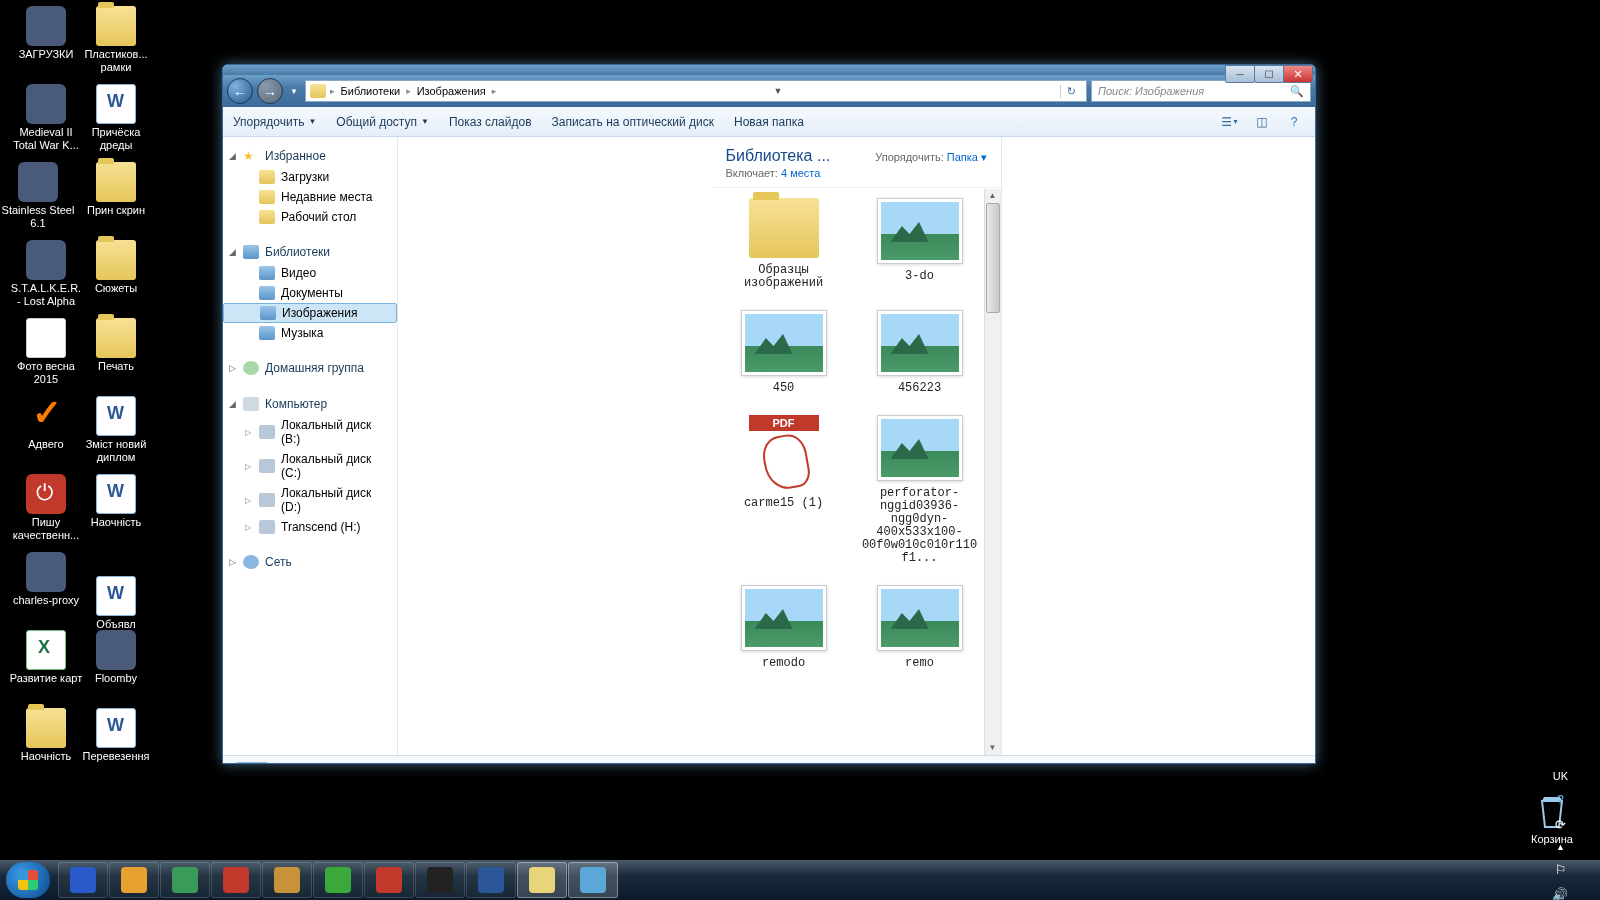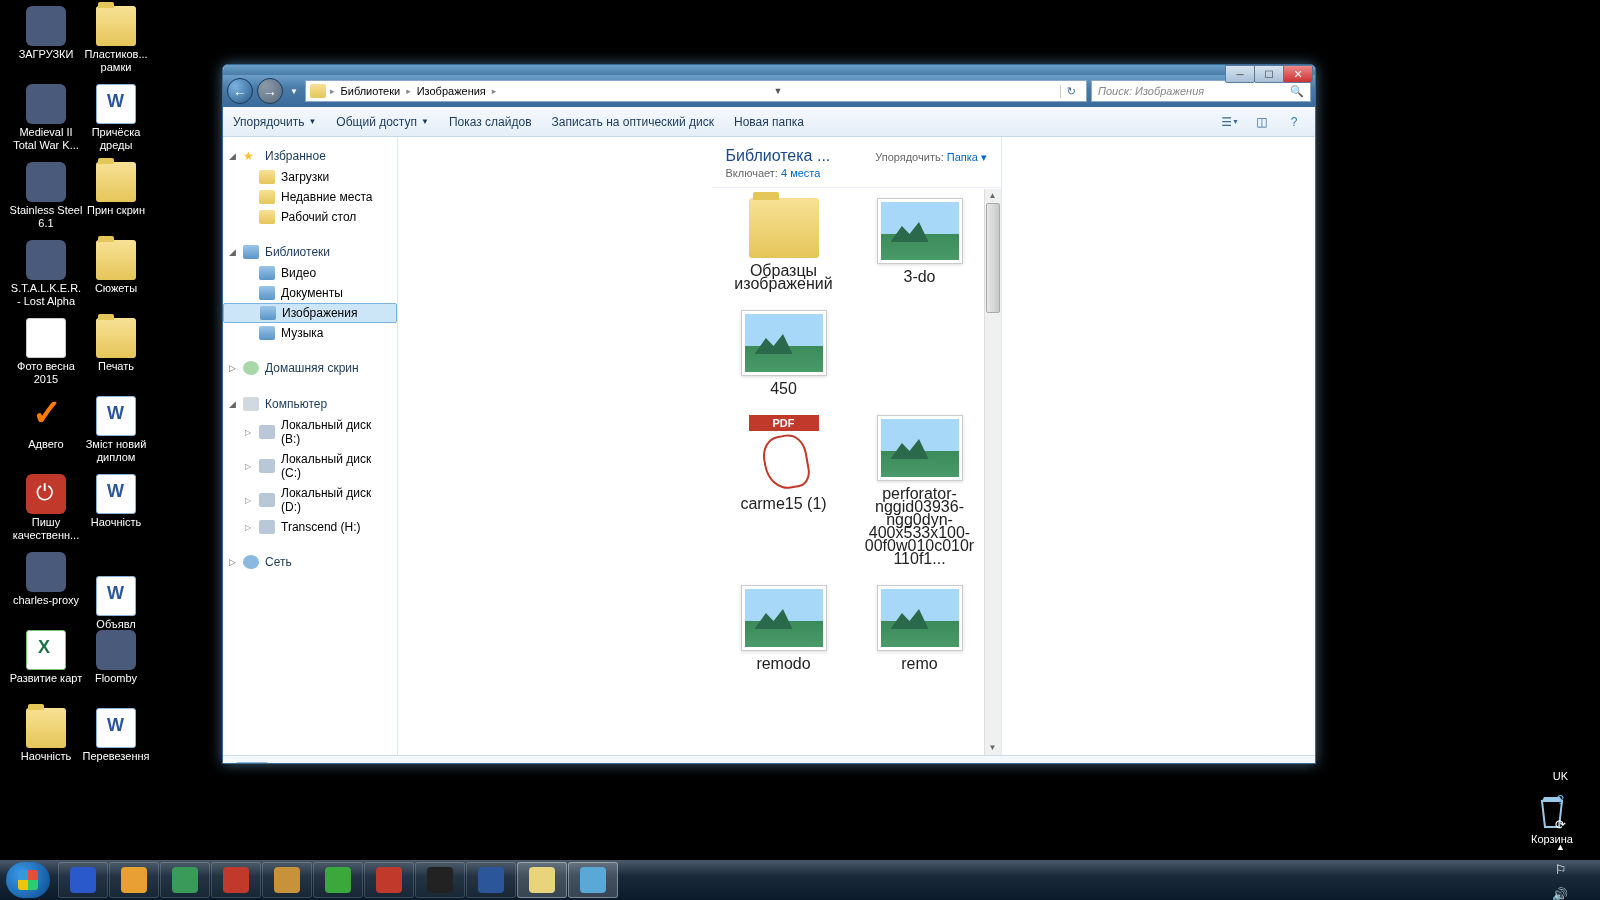--- a/index.html
+++ b/index.html
@@ -83,21 +83,21 @@
 .fitem { width: 116px; text-align: center; cursor: pointer; }
 .thumb { width: 86px; height: 66px; margin: 0 auto 6px; background: #fff; border: 1px solid #ccc; padding: 3px; box-shadow: 0 1px 3px rgba(0, 0, 0, 0.15); }
 .thumb.folder { border: none; box-shadow: none; background: none; width: 70px; height: 60px; position: relative; }
 .thumb.folder::before { content: ""; position: absolute; inset: 0; background: linear-gradient(#f8e196, #e5c659); border-radius: 3px; }
 .thumb.folder::after { content: ""; position: absolute; top: -6px; left: 4px; width: 26px; height: 8px; background: #e5c659; border-radius: 2px 2px 0 0; }
 .thumb.pdf { border: none; box-shadow: none; background: none; width: 70px; height: 76px; position: relative; }
 .thumb.pdf::before { content: "PDF"; position: absolute; top: 0; left: 0; right: 0; background: #c0392b; color: #fff; font-size: 11px; font-weight: bold; padding: 2px 0; }
 .thumb.pdf::after { content: ""; position: absolute; top: 20px; left: 15px; width: 40px; height: 50px; border: 2px solid #c0392b; border-radius: 40% 40% 30% 50%; transform: rotate(-10deg); }
 .thumb.img .pic { width: 100%; height: 100%; background: linear-gradient(#a8d8f8 0%, #a8d8f8 55%, #3a8a5a 55%, #4a9a6a 100%); position: relative; }
 .thumb.img .pic::after { content: ""; position: absolute; bottom: 18px; left: 10px; width: 38px; height: 20px; background: #2a6a4a; clip-path: polygon(0 100%, 30% 20%, 50% 60%, 75% 0, 100% 100%); }
-.fname { font-size: 16px; color: #222; line-height: 13px; word-wrap: break-word; }
+.fname { font-size: 12px; color: #222; line-height: 13px; word-wrap: break-word; font-family: Liberation Mono, monospace; }
 .vscroll { position: absolute; right: 0; top: 52px; width: 17px; bottom: 0; background: #f0f0f0; border-left: 1px solid #ddd; }
 .vscroll .th { position: absolute; top: 14px; left: 1px; right: 1px; height: 110px; background: linear-gradient(90deg, #e8e8e8, #c8c8c8); border: 1px solid #aaa; border-radius: 2px; }
 .vscroll .ar { height: 14px; text-align: center; font-size: 8px; color: #666; line-height: 14px; }
 .vscroll .ar.bot { position: absolute; bottom: 0; left: 0; right: 0; }
 
 .preview { flex: 1; display: flex; align-items: center; justify-content: center; color: #888; font-size: 12px; }
 
 .statusbar { height: 40px; background: linear-gradient(#f5f9fd, #e4eef8); border-top: 1px solid #d0dce8; display: flex; align-items: center; padding: 0 12px; gap: 12px; font-size: 12px; color: #444; }
 .statusbar .ic { width: 34px; height: 28px; background: linear-gradient(#c8e0f0, #8ab8d8); border: 1px solid #8ab8d8; border-radius: 3px; }
 
@@ -119,21 +119,21 @@
 <div class="desktop">
   <div id="desk-col1">
       <div class="di" style="left: 8px; top: 6px;">
         <div class="ic app"></div>
         <div class="lbl">ЗАГРУЗКИ</div>
       </div>
       <div class="di" style="left: 8px; top: 84px;">
         <div class="ic app"></div>
         <div class="lbl">Medieval II Total War K...</div>
       </div>
-      <div class="di" style="left: 8px; top: 162px;">
+      <div class="di" style="left: 0; top: 162px;">
         <div class="ic app"></div>
         <div class="lbl">Stainless Steel 6.1</div>
       </div>
       <div class="di" style="left: 8px; top: 240px;">
         <div class="ic app"></div>
         <div class="lbl">S.T.A.L.K.E.R. - Lost Alpha</div>
       </div>
       <div class="di" style="left: 8px; top: 318px;">
         <div class="ic img"></div>
         <div class="lbl">Фото весна 2015</div>
@@ -308,21 +308,21 @@
             <div class="sbitem">
               <span class="sbic lib"></span>
               <span>Музыка</span>
             </div>
           </div>
       </div>
       <div class="sbgroup">
         <div class="sbhead">
             <span class="tri">▷</span>
             <span class="sbic grp"></span>
-            <span>Домашняя скрин</span>
+            <span>Домашняя группа</span>
           </div>
       </div>
       <div class="sbgroup">
         <div class="sbhead">
             <span class="tri">◢</span>
             <span class="sbic pc"></span>
             <span>Компьютер</span>
           </div>
         <div id="sb-pc">
             <div class="sbitem">
@@ -374,20 +374,26 @@
                 </div>
                 <div class="fname">3-do</div>
               </div>
             </div>
             <div class="frow">
               <div class="fitem">
                 <div class="thumb img">
                   <div class="pic"></div>
                 </div>
                 <div class="fname">450</div>
+              </div>
+              <div class="fitem">
+                <div class="thumb img">
+                  <div class="pic"></div>
+                </div>
+                <div class="fname">456223</div>
               </div>
             </div>
             <div class="frow">
               <div class="fitem">
                 <div class="thumb pdf"></div>
                 <div class="fname">carme15 (1)</div>
               </div>
               <div class="fitem">
                 <div class="thumb img">
                   <div class="pic"></div>

